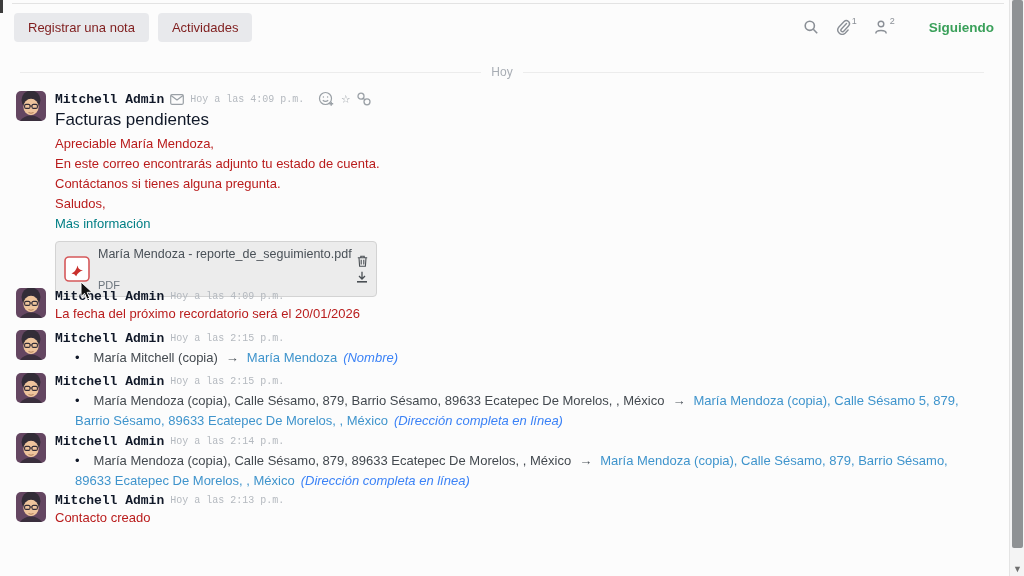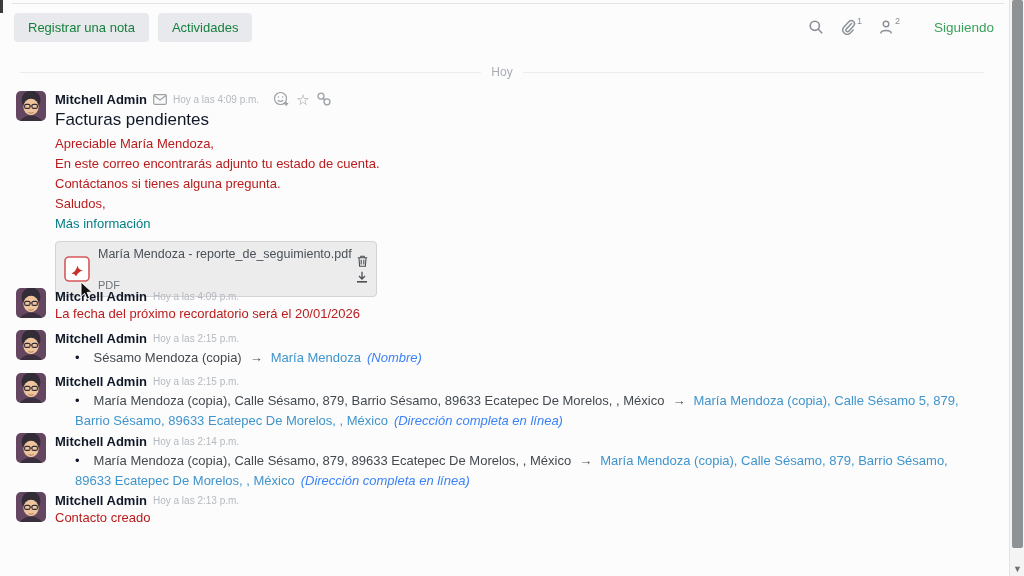--- a/index.html
+++ b/index.html
@@ -10,35 +10,35 @@
   }
   *{box-sizing:border-box;margin:0;padding:0;}
   html,body{width:1024px;height:576px;overflow:hidden;}
   body{font-family:"Liberation Sans",sans-serif;background:#fcfcfc;position:relative;color:#43494f;}
   .screen{position:absolute;inset:0;}
   
   .top-artifact{position:absolute;top:0;left:12px;right:20px;height:4px;border-bottom:1px solid #e3e3e3;}
   .top-edge{position:absolute;top:0;left:0;width:3px;height:13px;background:#3c3c3c;}
   
   .toolbar{position:absolute;top:12px;left:14px;right:30px;height:30px;display:flex;align-items:center;}
-  .btn{font-family:"Liberation Sans",sans-serif;font-size:13px;border:none;border-radius:4px;padding:7px 14px;margin-right:9px;background:#e8e9ec;color:#15803d;cursor:pointer;}
+  .btn{font-family:"Liberation Sans",sans-serif;font-size:13px;border:none;border-radius:4px;padding:7px 14px;margin-right:9px;background:#e8e9ec;color:#7f1d1d;cursor:pointer;}
   .btn.primary{background:var(--accent);color:#fff;font-weight:700;}
   .toolbar-right{margin-left:auto;display:flex;align-items:center;gap:16px;}
   .ticon{position:relative;display:inline-flex;align-items:center;color:#8a8f96;cursor:pointer;}
   .ticon sup{font-size:9px;color:#8a8f96;position:relative;top:-6px;margin-left:1px;}
-  .following{color:var(--following);font-size:13.5px;font-weight:400;margin-left:18px;cursor:pointer;}
+  .following{color:var(--following);font-size:13.5px;font-weight:700;margin-left:18px;cursor:pointer;}
   
   .divider{position:absolute;top:65px;left:20px;right:40px;display:flex;align-items:center;justify-content:space-between;}
   .divider .line{flex:1;height:1px;background:#ececec;}
   .divider-text{color:#a8adb4;font-size:12px;padding:0 10px;}
   
   .msg{position:absolute;left:16px;right:38px;display:flex;}
   .avatar{width:30px;height:30px;border-radius:5px;overflow:hidden;flex:0 0 30px;margin-right:9px;}
   .msg-content{flex:1;min-width:0;}
-  .msg-head{display:flex;align-items:center;gap:6px;height:16px;}
+  .msg-head{display:flex;align-items:center;gap:6px;height:16px;font-family:Liberation Mono, monospace;}
   .author{font-size:13px;font-weight:700;color:#101828;white-space:nowrap;}
   .ts{font-size:10px;color:#b4b9bf;white-space:nowrap;}
   .head-icon{color:#9aa0a6;display:inline-flex;align-items:center;cursor:pointer;}
   .star-glyph{font-size:15px;line-height:1;color:#9aa0a6;}
   .subject{font-size:17px;font-weight:400;color:#101828;margin-top:3px;margin-bottom:4px;}
   .body-line{font-size:13px;line-height:20px;color:#b91c1c;}
   .teal-link{font-size:13px;line-height:20px;color:var(--teal-link);text-decoration:none;cursor:pointer;display:inline-block;}
   
   .attachment{margin-top:7px;width:322px;background:#ececec;border:1px solid #d3d3d3;border-radius:4px;padding:5px 8px;display:flex;align-items:center;cursor:pointer;}
   .att-meta{flex:1;min-width:0;margin-left:8px;}
@@ -217,21 +217,21 @@
           <path d="M12.5 21.5 Q15 23 17.5 21.5" stroke="#b3805c" stroke-width="1" fill="none"></path>
           <path d="M4 30 Q8 24.5 15 24.5 Q22 24.5 26 30 Z" fill="#3a2f3d"></path>
         </svg>
     </span>
     <div class="msg-content">
       <div class="msg-head">
         <span class="author">Mitchell Admin</span>
         <span class="ts">Hoy a las 2:15 p.m.</span>
       </div>
       <div class="track">
-        <span class="bullet">•</span><span class="old">Sésamo Mendoza (copia)</span><span class="arrow">→</span><a class="new">María Mendoza</a><span class="field">(Nombre)</span>
+        <span class="bullet">•</span><span class="old">María Mitchell (copia)</span><span class="arrow">→</span><a class="new">María Mendoza</a><span class="field">(Nombre)</span>
       </div>
     </div>
   </div>
 
   <div class="msg" style="top:373px">
     <span class="avatar">
       <svg width="30" height="30" viewBox="0 0 30 30">
           <rect width="30" height="30" fill="#644661"></rect>
           <circle cx="15" cy="9" r="9.5" fill="#332d38"></circle>
           <ellipse cx="15" cy="16" rx="7.6" ry="8.2" fill="#eec49c"></ellipse>

